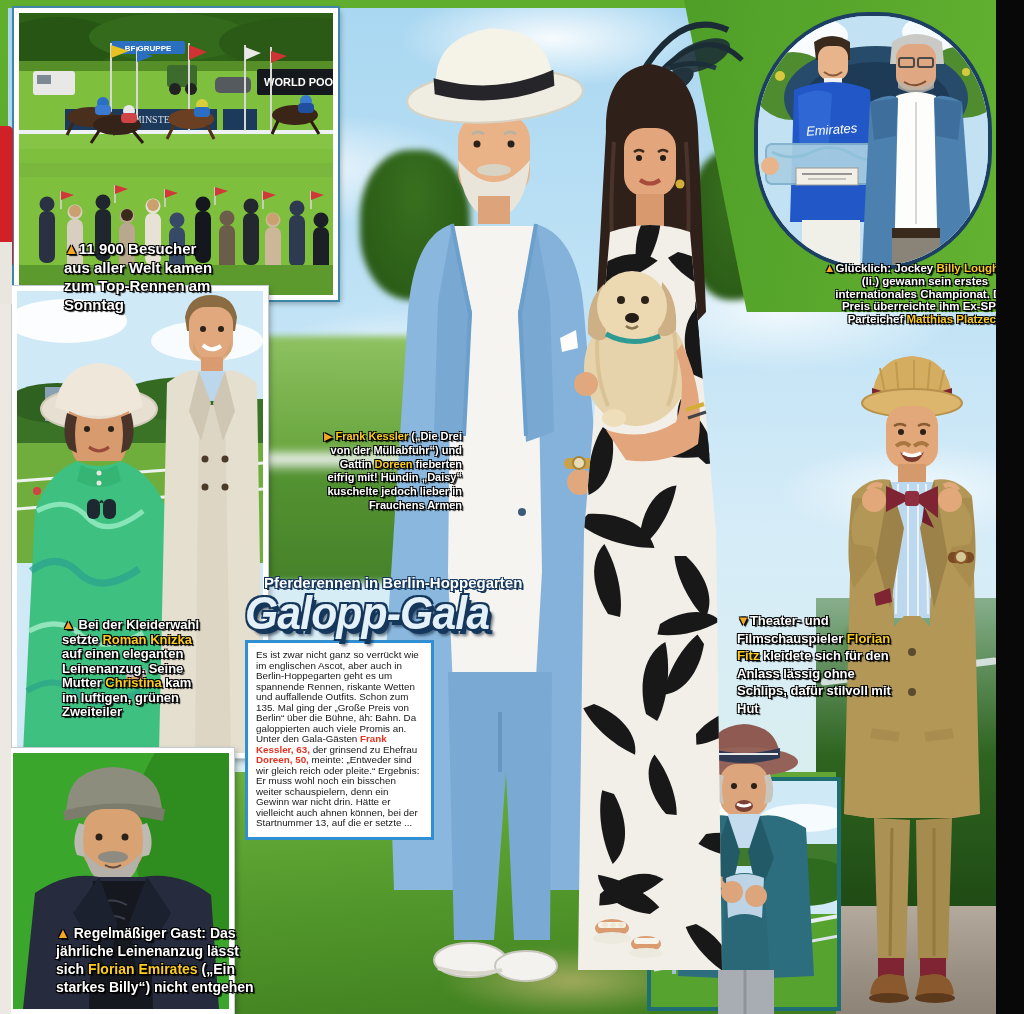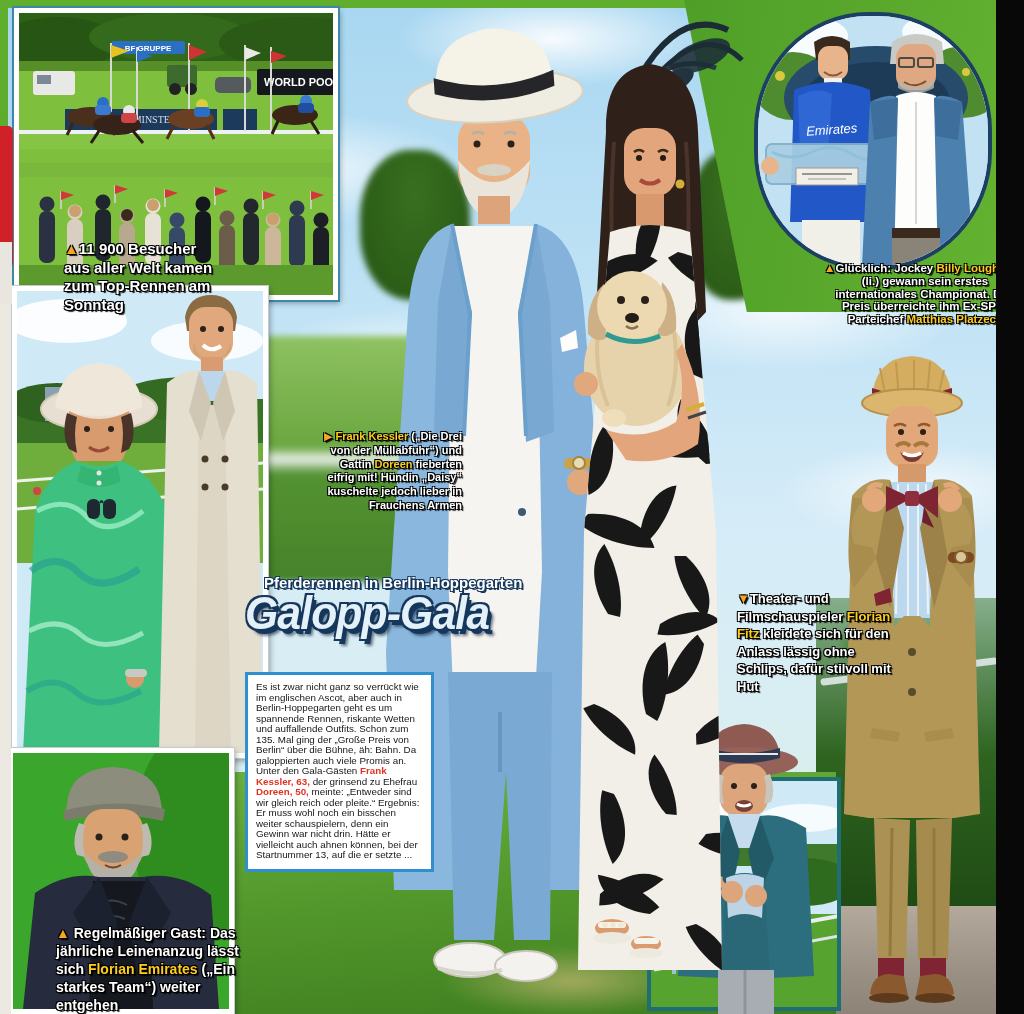--- a/index.html
+++ b/index.html
@@ -62,30 +62,30 @@
   .cap{z-index:30;font-weight:bold;color:#fff;
     text-shadow:-1px -1px 0 #000,1px -1px 0 #000,-1px 1px 0 #000,1px 1px 0 #000,2px 2px 1px rgba(0,0,0,.9);margin-left:34px;}
   .cap .y{color:#fccc1e;}
   .cap .arrow{color:#f5a623;font-style:normal;}
   .cap.right{text-align:right;}
   #cap-visitors{left:30px;top:240px;width:162px;font-size:15px;line-height:18.5px;}
   #cap-jockey{left:787px;top:262px;width:208px;font-size:11.5px;line-height:12.8px;text-align:center;}
   #cap-kessler{left:288px;top:430px;width:140px;font-size:11px;line-height:13.8px;}
   #cap-knizka{left:28px;top:618px;width:148px;font-size:13px;line-height:14.5px;}
   #cap-martens{left:22px;top:924px;width:206px;font-size:14px;line-height:18px;}
-  #cap-fitz{left:703px;top:590px;width:158px;font-size:13px;line-height:17.5px;}
+  #cap-fitz{left:703px;top:612px;width:158px;font-size:13px;line-height:17.5px;}
   #cap-scheper{left:854px;top:814px;width:138px;font-size:13px;line-height:17.5px;}
 
   
   #kicker{left:252px;top:574px;z-index:35;font-size:15px;font-weight:bold;color:#fff;
     text-shadow:-1px -1px 0 #16375c,1px -1px 0 #16375c,-1px 1px 0 #16375c,1px 1px 0 #16375c,2px 2px 0 #16375c;margin-left:12px;}
   #headline{left:245px;top:586px;z-index:35;font-size:46px;font-weight:bold;font-style:italic;
     letter-spacing:-1px;color:#e4f1f9;transform:scaleX(.93);transform-origin:left top;white-space:nowrap;
     text-shadow:-2px -2px 0 #16375c,2px -2px 0 #16375c,-2px 2px 0 #16375c,2px 2px 0 #16375c,4px 5px 0 #16375c,6px 7px 3px rgba(10,25,45,.55);}
-  #article{left:245px;top:672px;width:189px;z-index:30;background:#fff;border:3px solid #2f8fd0;
+  #article{left:245px;top:640px;width:189px;z-index:30;background:#fff;border:3px solid #2f8fd0;
     padding:7px 8px 8px;font-size:9.8px;line-height:10.5px;color:#161616;}
   #article .r{color:#e23222;font-weight:bold;}
 </style>
 </head>
 <body>
 
 <div id="page">
 
   <div class="abs sky"></div>
   <div class="abs treeline" style="left:360px;top:150px;width:110px;height:150px;z-index:2;"></div>
@@ -603,23 +603,26 @@
   </div>
 
   <div class="abs cap" id="cap-jockey">
     <span class="arrow">▲</span><span><span>Glücklich: Jockey </span><span class="y">Billy Loughnane</span><span> (li.) gewann sein erstes internationales Championat. Den Preis überreichte ihm Ex-SPD-Parteichef </span><span class="y">Matthias Platzeck</span></span>
   </div>
 
   <div class="abs cap right" id="cap-kessler">
     <span class="arrow">▶</span><span><span> </span><span class="y">Frank Kessler</span><span> („Die Drei von der Müllabfuhr“) und Gattin </span><span class="y">Doreen</span><span> fieberten eifrig mit! Hündin „Daisy“ kuschelte jedoch lieber in Frauchens Armen</span></span>
   </div>
 
+  <div class="abs cap" id="cap-knizka">
+    <span class="arrow">▲</span><span><span> Bei der Kleiderwahl setzte </span><span class="y">Roman Knizka</span><span> auf einen eleganten Leinenanzug. Seine Mutter </span><span class="y">Christina</span><span> kam im luftigen, grünen Zweiteiler</span></span>
+  </div>
 
   <div class="abs cap" id="cap-martens">
-    <span class="arrow">▲</span><span><span> Regelmäßiger Gast: Das jährliche Leinenanzug lässt sich </span><span class="y">Florian Emirates</span><span> („Ein starkes Team“) weiter entgehen</span></span>
+    <span class="arrow">▲</span><span><span> Regelmäßiger Gast: Das jährliche Leinenanzug lässt sich </span><span class="y">Florian Emirates</span><span> („Ein starkes Billy“) nicht entgehen</span></span>
   </div>
 
   <div class="abs cap" id="cap-fitz">
     <span class="arrow">▼</span><span><span>Theater- und Filmschauspieler </span><span class="y">Florian Fitz</span><span> kleidete sich für den Anlass lässig ohne Schlips, dafür stilvoll mit Hut</span></span>
   </div>
 
 
   <div class="abs" id="kicker">Pferderennen in Berlin-Hoppegarten</div>
   <div class="abs" id="headline">Galopp-Gala</div>
 

